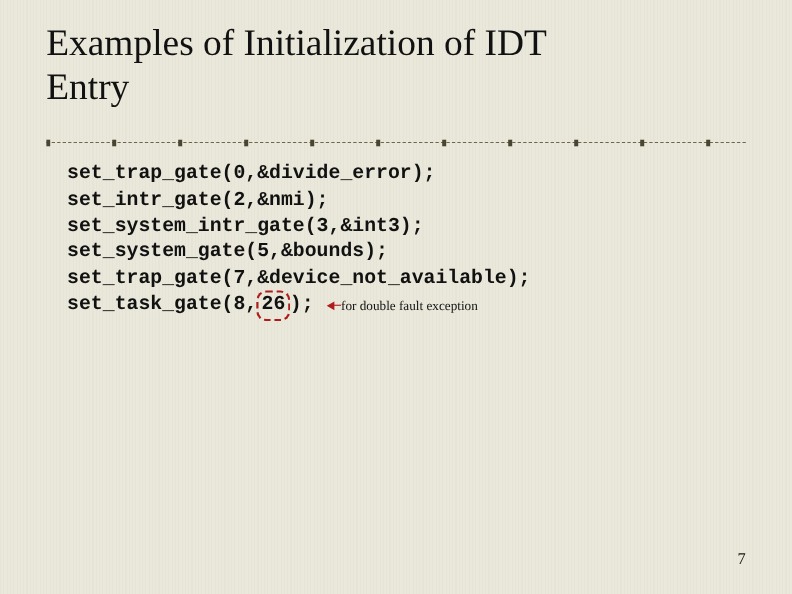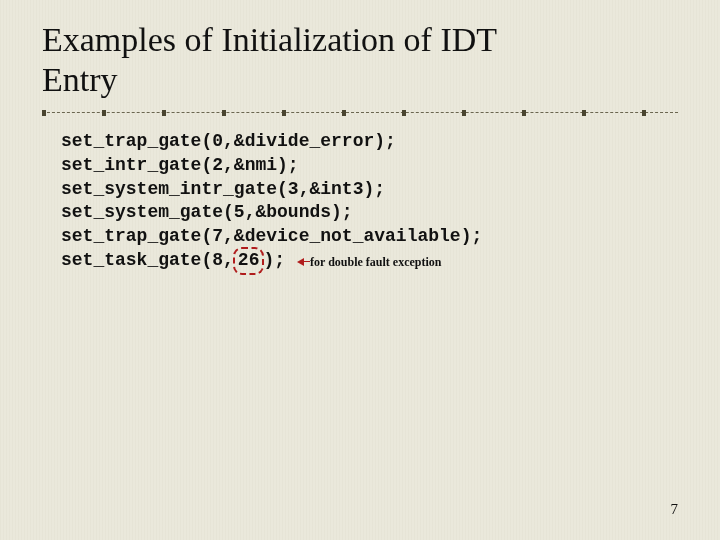--- a/index.html
+++ b/index.html
@@ -29,21 +29,21 @@
   .slide {
     position: relative;
     padding: 20px 42px 0 42px;
     box-sizing: border-box;
     height: 100%;
   }
   .title {
     font-size: 34px;
     font-weight: 400;
     line-height: 1.18;
-    margin-bottom: 10px;
+    margin-bottom: 27px;
   }
   
   .separator {
     height: 6px;
     position: relative;
     margin-bottom: 14px;
   }
   .separator .rail {
     position: absolute;
     left: 0; right: 0;
@@ -74,21 +74,21 @@
   .dashed-circle {
     display: inline-block;
     padding: 0 3px;
     border: 2px dashed #b01c1c;
     border-radius: 9px;
     margin: -2px -1px;
     position: relative;
   }
   .annot {
     font-family: Georgia, "Times New Roman", serif;
-    font-weight: bold;
+    font-weight: normal;
     font-size: 12px;
     margin-left: 12px;
     position: relative;
     top: 1px;
     text-align: right;
   }
   .arrow {
     display: inline-block;
     width: 10px;
     height: 8px;

